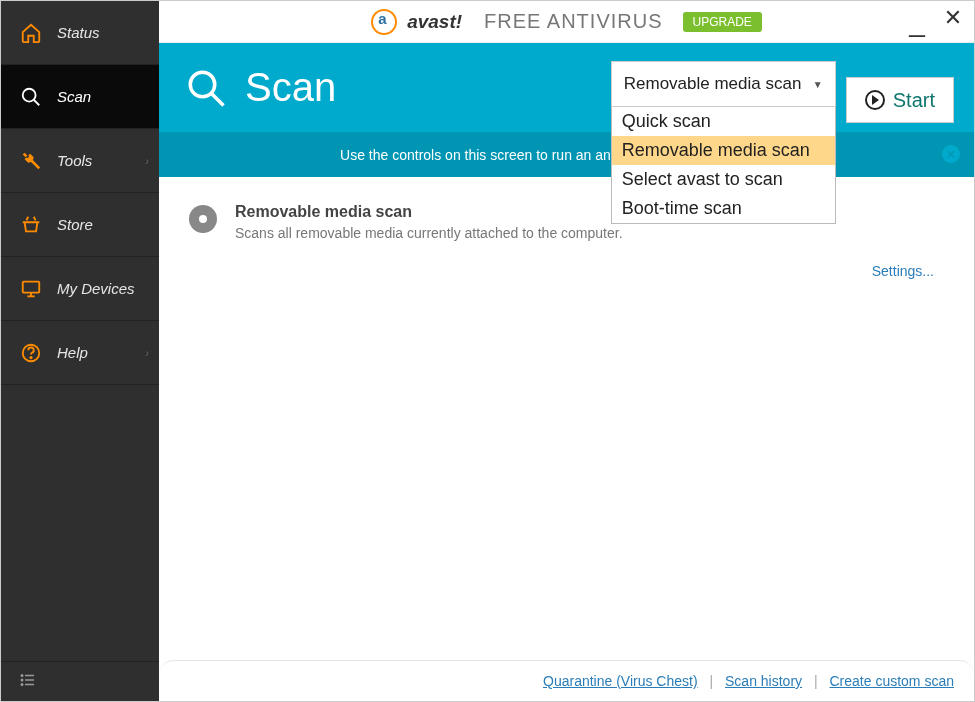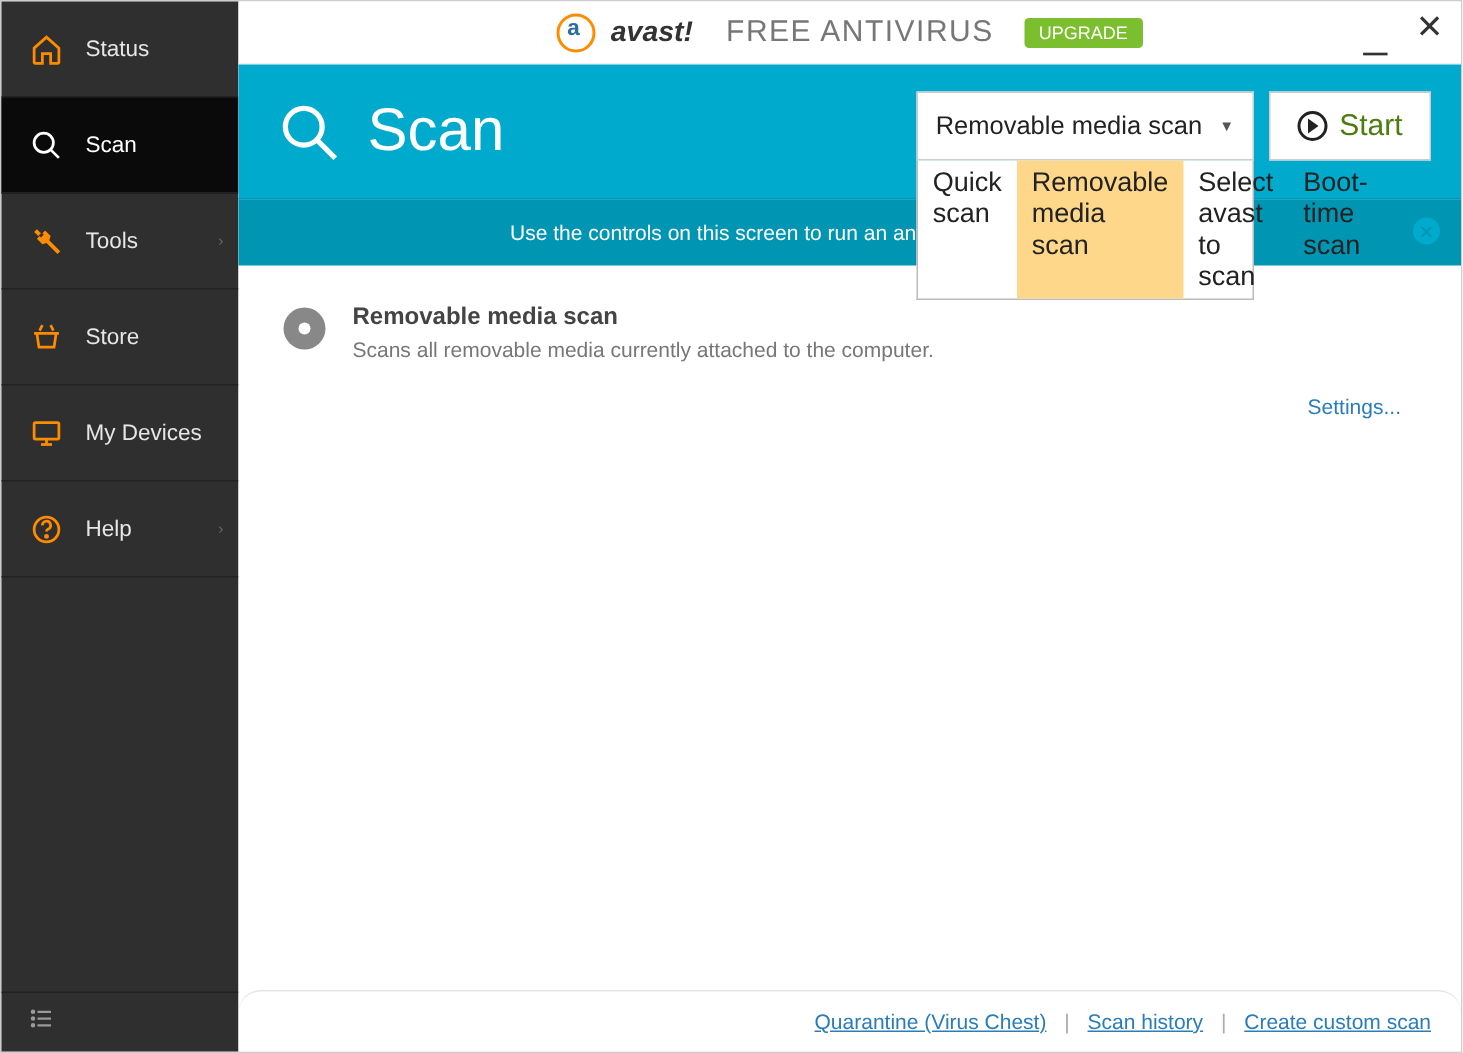--- a/index.html
+++ b/index.html
@@ -25,20 +25,21 @@
   .sidebar-item {
     height: 64px;
     display: flex;
     align-items: center;
     padding-left: 18px;
     color: #e6e6e6;
     font-size: 15px;
     cursor: pointer;
     position: relative;
     border-bottom: 1px solid #222;
+    font-style: italic;
   }
   .sidebar-item .icon {
     width: 24px; height: 24px;
     margin-right: 14px;
     display: flex; align-items: center; justify-content: center;
   }
   .sidebar-item.active {
     background: #0a0a0a;
     color: #fff;
   }
@@ -256,42 +257,44 @@
   }
   .dropdown-list {
     position: absolute;
     top: 46px;
     left: 0;
     width: 225px;
     background: #fff;
     border: 1px solid #bbb;
     border-top: none;
     display: flex;
+    flex-direction: column;
     z-index: 30;
   }
   .dropdown-list .opt {
     padding: 4px 10px;
     font-size: 18px;
     color: #222;
     cursor: pointer;
   }
   .dropdown-list .opt.highlight {
     background: #ffd78a;
   }
   .start-btn {
     background: #fff;
     height: 46px;
     padding: 0 18px;
     border: 1px solid #ccc;
     display: flex;
     align-items: center;
     gap: 8px;
     font-size: 20px;
-    color: #4d7c0f;
-    cursor: pointer;
+    color: #0f766e;
+    cursor: pointer;
+    margin-top: 16px;
   }
   .start-btn .play {
     width: 20px; height: 20px;
     border: 2px solid #222;
     border-radius: 50%;
     display: flex; align-items: center; justify-content: center;
   }
   .start-btn .play::after {
     content: "";
     width: 0; height: 0;

